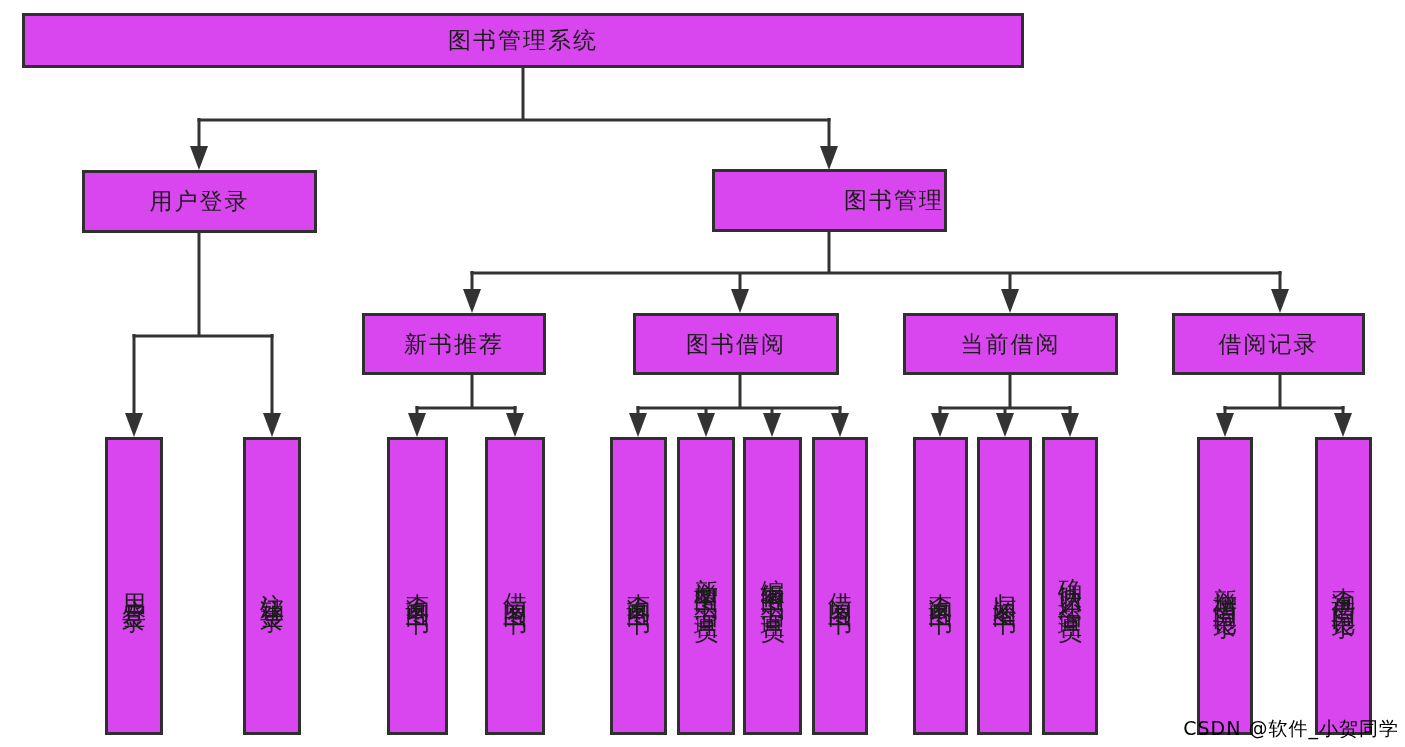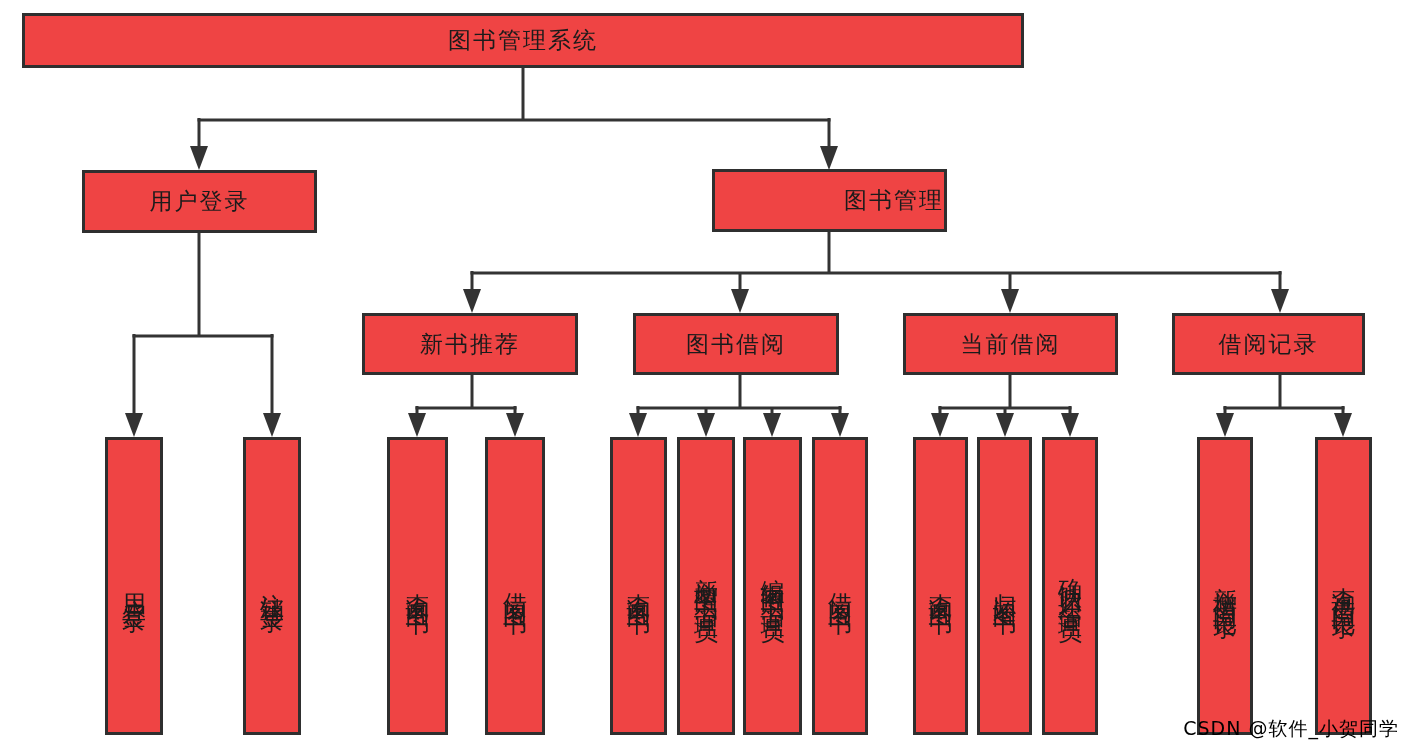--- a/index.html
+++ b/index.html
@@ -13,21 +13,21 @@
   }
   .wires {
     position: absolute;
     left: 0; top: 0;
     width: 1405px; height: 747px;
   }
   .box {
     position: absolute;
     box-sizing: border-box;
     border: 3px solid #2f2f2f;
-    background: #ef4444;
+    background: #d946ef;
     display: flex;
     align-items: center;
     justify-content: center;
     color: #1b1b1b;
     z-index: 2;
   }
   .hbox span {
     font-size: 23px;
     letter-spacing: 2px;
     white-space: nowrap;
@@ -124,21 +124,21 @@
     <span>图书管理系统</span>
   </div>
 
   <div class="box hbox" style="left:82px; top:170px; width:235px; height:63px;">
     <span>用户登录</span>
   </div>
   <div class="box hbox" style="left:712px; top:169px; width:235px; height:63px;justify-content:flex-end;">
     <span>图书管理</span>
   </div>
 
-  <div class="box hbox" style="left:362px; top:313px; width:216px; height:62px;">
+  <div class="box hbox" style="left:362px; top:313px; width:184px; height:62px;">
     <span>新书推荐</span>
   </div>
   <div class="box hbox" style="left:633px; top:313px; width:206px; height:62px;">
     <span>图书借阅</span>
   </div>
   <div class="box hbox" style="left:903px; top:313px; width:215px; height:62px;">
     <span>当前借阅</span>
   </div>
   <div class="box hbox" style="left:1172px; top:313px; width:193px; height:62px;">
     <span>借阅记录</span>

